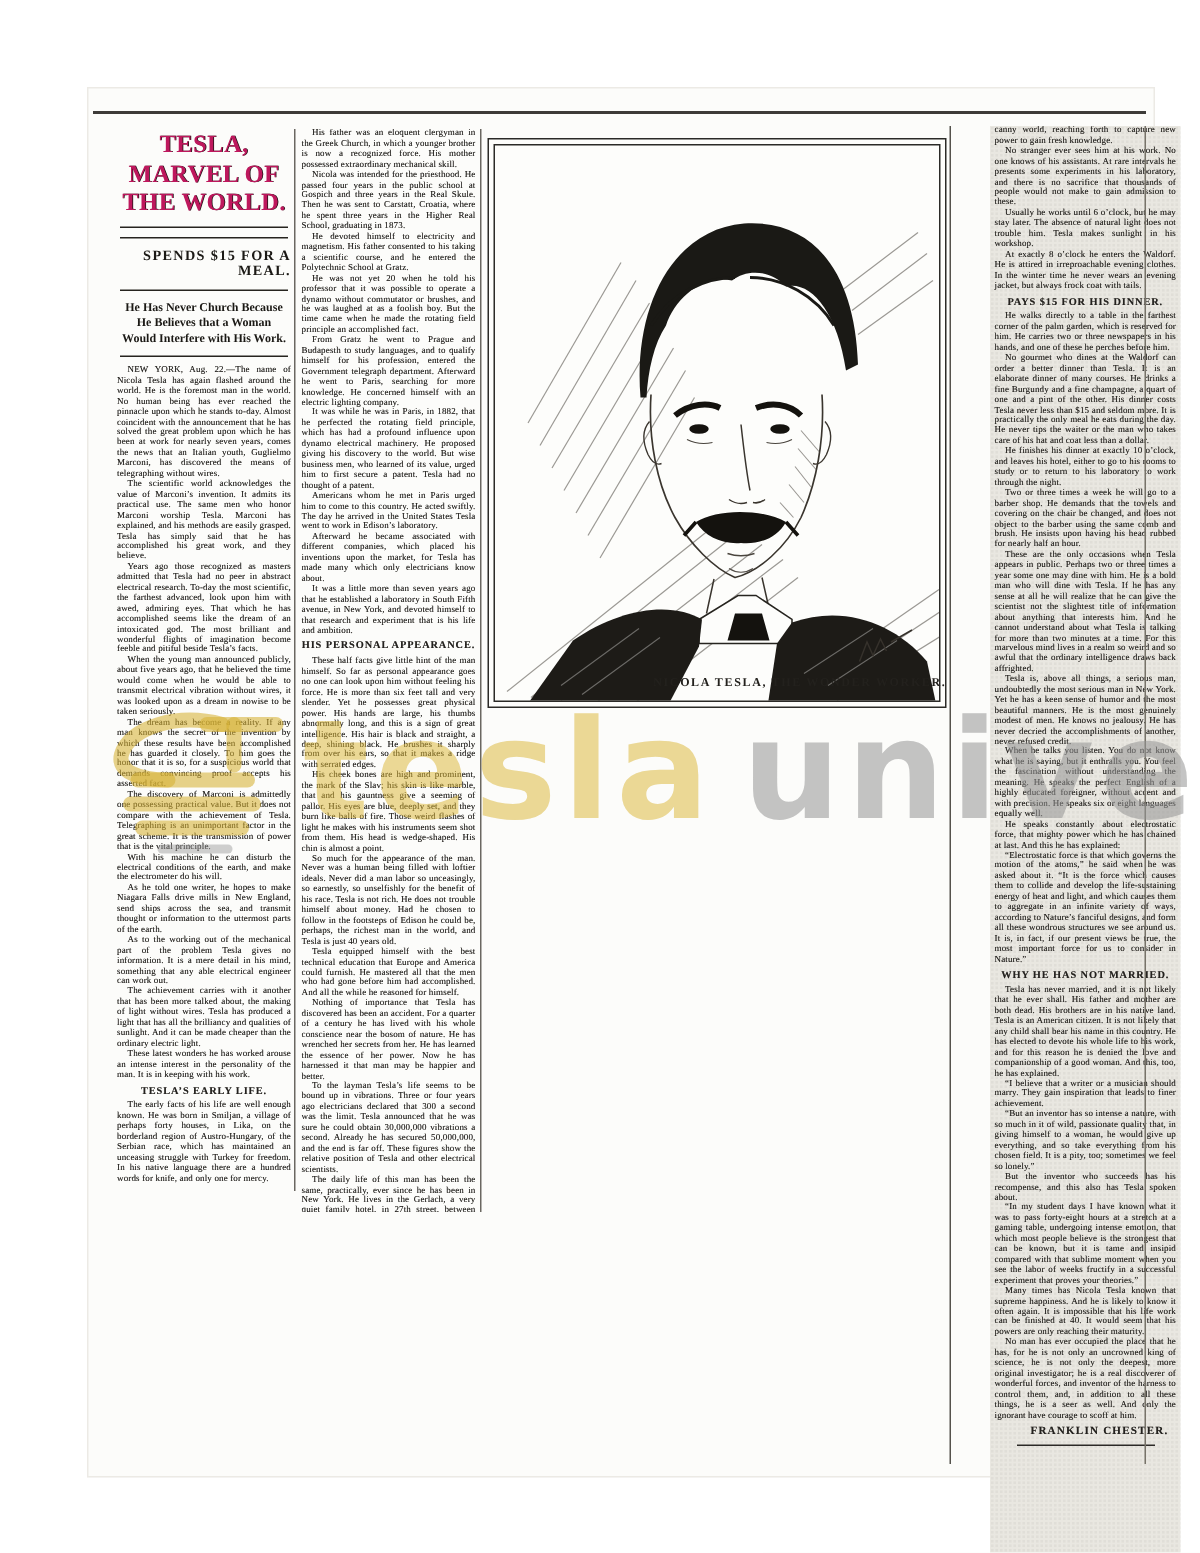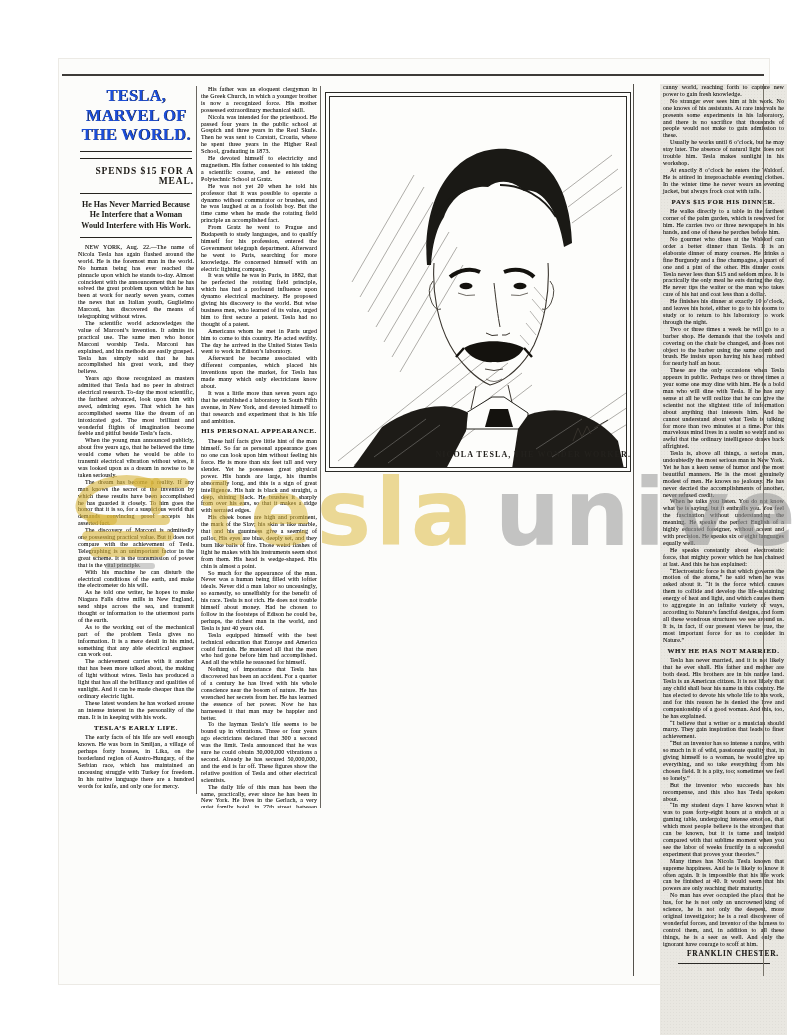--- a/index.html
+++ b/index.html
@@ -15,21 +15,21 @@
             text-shadow:0 0 .4px rgba(40,38,34,.5);}
   .flow .tb.p{text-indent:7px;}
   .flow .tb.p0{text-indent:0;}
   .flow .tb.h{font-size:6.9px;font-weight:bold;text-align:center;text-indent:0;
               letter-spacing:.6px;margin:4px 0 3px;}
   .flow .tb.sig{font-size:7.4px;font-weight:bold;text-align:right;text-indent:0;
                 letter-spacing:.8px;margin-top:4px;padding-right:5px;}
   .flow .tb.rule{border-top:1.5px solid #2c2a27;width:92px;height:0;margin:5px auto 0;}
   
   .headline{font-weight:700;font-size:16.5px;line-height:19.5px;text-align:center;
-            color:#1d4ed8;letter-spacing:.2px;margin:2px 0 0;
+            color:#be185d;letter-spacing:.2px;margin:2px 0 0;
             text-shadow:.5px 0 0 #15130f;}
   .mast-rule{border-top:1.4px solid #26241f;margin:6px 2px;height:0;}
   .deck1{font-weight:bold;font-size:10.5px;line-height:13px;text-align:center;margin:5px 0;color:#1b1915;}
   .deck2{font-weight:bold;font-size:9.5px;letter-spacing:.9px;text-align:right;margin:7px 0;color:#1b1915;}
   .deck3{font-weight:bold;font-size:8px;line-height:10.5px;text-align:center;margin:6px 1px;color:#1b1915;}
   
   .portrait-frame{position:absolute;left:325px;top:92px;width:306px;height:380px;
                   border:1.5px solid #2b2a27;padding:3px;box-sizing:border-box;background:#fdfdfb;}
   .portrait-inner{width:100%;height:100%;border:1px solid #2b2a27;box-sizing:border-box;
                   background:#fdfdfb;overflow:hidden;}
@@ -52,21 +52,21 @@
 
 <div class="sheet"></div>
 <div class="top-rule"></div>
 
 <div class="col" style="left:78px;top:84px;width:116px;height:712px;">
   <div class="headline">TESLA, MARVEL OF THE WORLD.</div>
   <div class="mast-rule"></div>
   <div class="mast-rule"></div>
   <div class="deck2">SPENDS $15 FOR A MEAL.</div>
   <div class="mast-rule"></div>
-  <div class="deck3">He Has Never Married Because He Interfere that a Woman Would Interfere with His Work.</div>
+  <div class="deck3">He Has Never Church Because He Believes that a Woman Would Interfere with His Work.</div>
   <div class="mast-rule"></div>
   <div class="flow">
       <div class="tb p">NEW YORK, Aug. 22.—The name of Nicola Tesla has again flashed around the world. He is the foremost man in the world. No human being has ever reached the pinnacle upon which he stands to-day. Almost coincident with the announcement that he has solved the great problem upon which he has been at work for nearly seven years, comes the news that an Italian youth, Guglielmo Marconi, has discovered the means of telegraphing without wires.</div>
       <div class="tb p">The scientific world acknowledges the value of Marconi’s invention. It admits its practical use. The same men who honor Marconi worship Tesla. Marconi has explained, and his methods are easily grasped. Tesla has simply said that he has accomplished his great work, and they believe.</div>
       <div class="tb p">Years ago those recognized as masters admitted that Tesla had no peer in abstract electrical research. To-day the most scientific, the farthest advanced, look upon him with awed, admiring eyes. That which he has accomplished seems like the dream of an intoxicated god. The most brilliant and wonderful flights of imagination become feeble and pitiful beside Tesla’s facts.</div>
       <div class="tb p">When the young man announced publicly, about five years ago, that he believed the time would come when he would be able to transmit electrical vibration without wires, it was looked upon as a dream in nowise to be taken seriously.</div>
       <div class="tb p">The dream has become a reality. If any man knows the secret of the invention by which these results have been accomplished he has guarded it closely. To him goes the honor that it is so, for a suspicious world that demands convincing proof accepts his asserted fact.</div>
       <div class="tb p">The discovery of Marconi is admittedly one possessing practical value. But it does not compare with the achievement of Tesla. Telegraphing is an unimportant factor in the great scheme. It is the transmission of power that is the vital principle.</div>
       <div class="tb p">With his machine he can disturb the electrical conditions of the earth, and make the electrometer do his will.</div>
       <div class="tb p">As he told one writer, he hopes to make Niagara Falls drive mills in New England, send ships across the sea, and transmit thought or information to the uttermost parts of the earth.</div>

